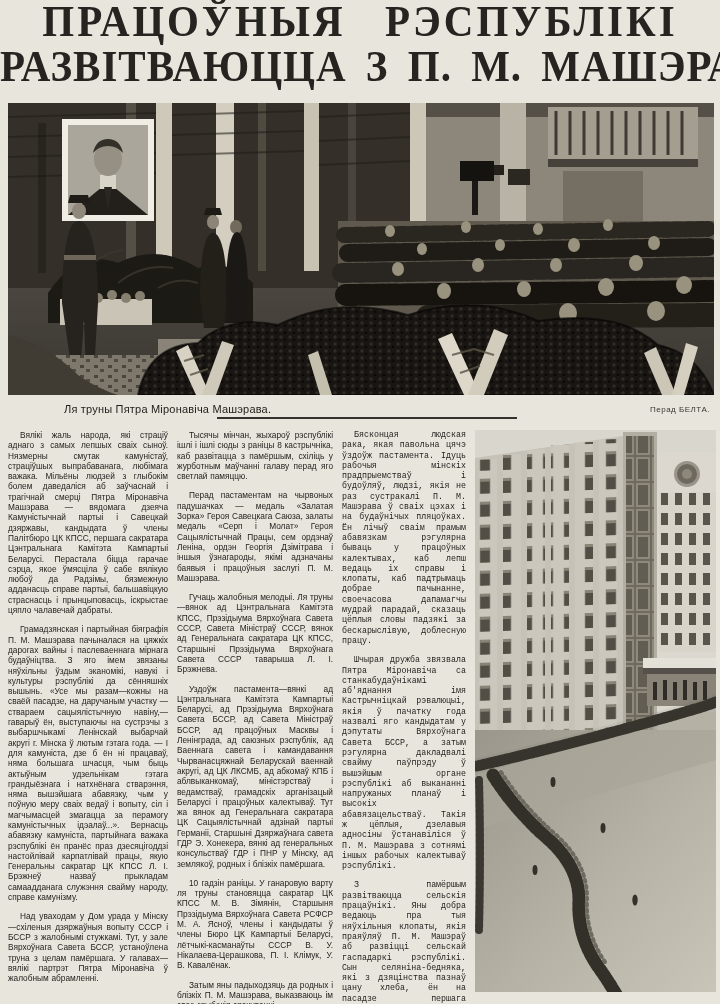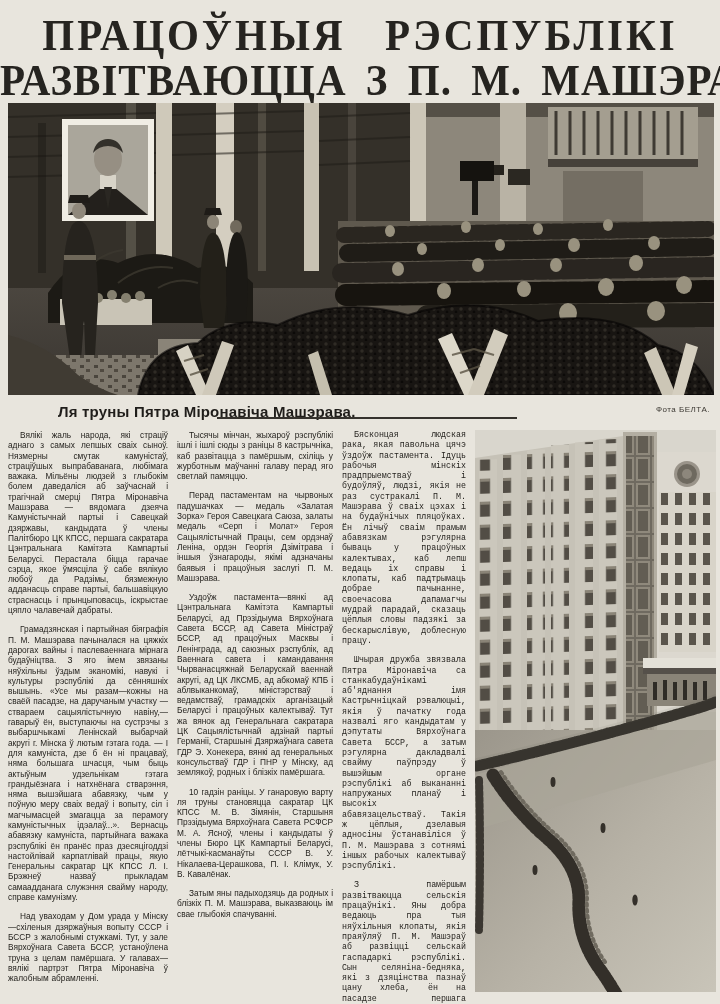--- a/index.html
+++ b/index.html
@@ -7,42 +7,42 @@
   .page{
     position:relative;
     width:720px;height:1004px;
     margin:0 auto;
     background:#e8e5dd;
     overflow:hidden;
     font-family:"Liberation Sans",sans-serif;
     color:#24221e;
   }
   
-  .masthead{padding-top:14px;text-align:center;line-height:1.04;}
+  .masthead{padding-top:0;text-align:center;line-height:1.04;}
   .headline{
     font-family:"Liberation Serif",serif;
     font-weight:bold;
     color:#262420;
     white-space:nowrap;
   }
   .headline.l1{font-size:41px;letter-spacing:3px;word-spacing:26px;transform:scaleY(1.08);}
   .headline.l2{font-size:41px;letter-spacing:1px;word-spacing:8px;transform:scaleY(1.08);margin-top:2px;}
   
   .lead-photo{
     position:absolute;left:8px;top:103px;width:706px;height:292px;
     background:#4a463f;
   }
   .lead-photo svg{display:block;width:100%;height:100%;}
   
   .caption-row{
     position:absolute;left:0;top:400px;width:720px;height:26px;
   }
   .caption{
-    position:absolute;left:58px;top:3px;
-    font-size:15px;font-weight:bold;letter-spacing:.2px;color:#1f1d1a;
+    position:absolute;left:64px;top:3px;
+    font-size:11px;font-weight:normal;letter-spacing:.2px;color:#1f1d1a;
   }
   .caption-rule{
     position:absolute;left:217px;top:17px;width:300px;height:2px;background:#35322d;
   }
   .credit{
     position:absolute;right:10px;top:5px;
     font-size:8px;color:#3a3731;letter-spacing:.5px;
   }
   
   .body-grid{
@@ -256,34 +256,35 @@
         </g>
       </g>
 
       <path d="M0,292 l0,-60 q40,10 70,40 q20,14 40,20 z" fill="#403b33"></path>
     </svg>
   </div>
 
   <div class="caption-row">
     <span class="caption">Ля труны Пятра Міронавіча Машэрава.</span>
     <div class="caption-rule"></div>
-    <span class="credit">Фота БЕЛТА.</span>
+    <span class="credit">Перад БЕЛТА.</span>
   </div>
 
   <div class="body-grid">
 
     <div class="col col-1">
       <p>Вялікі жаль народа, які страціў аднаго з самых лепшых сваіх сыноў. Нязмерны смутак камуністаў, страціўшых выпрабаванага, любімага важака. Мільёны людзей з глыбокім болем даведаліся аб заўчаснай і трагічнай смерці Пятра Міронавіча Машэрава — вядомага дзеяча Камуністычнай партыі і Савецкай дзяржавы, кандыдата ў члены Палітбюро ЦК КПСС, першага сакратара Цэнтральнага Камітэта Кампартыі Беларусі. Перастала біцца гарачае сэрца, якое ўмясціла ў сабе вялікую любоў да Радзімы, бязмежную адданасць справе партыі, бальшавіцкую страснасць і прынцыповасць, іскрыстае цяпло чалавечай дабраты.</p>
       <p>Грамадзянская і партыйная біяграфія П. М. Машэрава пачыналася на цяжкіх дарогах вайны і паслеваеннага мірнага будаўніцтва. З яго імем звязаны няўхільны ўздым эканомікі, навукі і культуры рэспублікі да сённяшніх вышынь. «Усе мы разам—кожны на сваёй пасадзе, на даручаным участку — ствараем сацыялістычную навіну,—гаварыў ён, выступаючы на сустрэчы з выбаршчыкамі Ленінскай выбарчай акругі г. Мінска ў лютым гэтага года. — І для камуніста, дзе б ён ні працаваў, няма большага шчасця, чым быць актыўным удзельнікам гэтага грандыёзнага і натхнёнага стварэння, няма вышэйшага абавязку, чым у поўную меру сваіх ведаў і вопыту, сіл і магчымасцей змагацца за перамогу камуністычных ідэалаў...». Вернасць абавязку камуніста, партыйнага важака рэспублікі ён пранёс праз дзесяцігоддзі настойлівай карпатлівай працы, якую Генеральны сакратар ЦК КПСС Л. І. Брэжнеў назваў прыкладам самаадданага служэння свайму народу, справе камунізму.</p>
       <p>Над уваходам у Дом урада у Мінску—схіленыя дзяржаўныя вопыту СССР і БССР з жалобнымі стужкамі. Тут, у зале Вярхоўнага Савета БССР, устаноўлена труна з целам памёршага. У галавах—вялікі партрэт Пятра Міронавіча ў жалобным абрамленні.</p>
     </div>
 
     <div class="col col-2">
       <p>Тысячы мінчан, жыхароў рэспублікі ішлі і ішлі сюды з раніцы 8 кастрычніка, каб развітацца з памёршым, схіліць у журботным маўчанні галаву перад яго светлай памяццю.</p>
       <p>Перад пастаментам на чырвоных падушачках — медаль «Залатая Зорка» Героя Савецкага Саюза, залаты медаль «Серп і Молат» Героя Сацыялістычнай Працы, сем ордэнаў Леніна, ордэн Георгія Дзімітрава і іншыя ўзнагароды, якімі адзначаны баявыя і працоўныя заслугі П. М. Машэрава.</p>
+      <p>Гучаць жалобныя мелодыі. Ля труны—вянок ад Цэнтральнага Камітэта КПСС, Прэзідыума Вярхоўнага Савета СССР, Савета Міністраў СССР, вянок ад Генеральнага сакратара ЦК КПСС, Старшыні Прэзідыума Вярхоўнага Савета СССР таварыша Л. І. Брэжнева.</p>
       <p>Уздоўж пастамента—вянкі ад Цэнтральнага Камітэта Кампартыі Беларусі, ад Прэзідыума Вярхоўнага Савета БССР, ад Савета Міністраў БССР, ад працоўных Масквы і Ленінграда, ад саюзных рэспублік, ад Ваеннага савета і камандавання Чырванасцяжнай Беларускай ваеннай акругі, ад ЦК ЛКСМБ, ад абкомаў КПБ і аблвыканкомаў, міністэрстваў і ведамстваў, грамадскіх арганізацый Беларусі і працоўных калектываў. Тут жа вянок ад Генеральнага сакратара ЦК Сацыялістычнай адзінай партыі Германіі, Старшыні Дзяржаўнага савета ГДР Э. Хонекера, вянкі ад генеральных консульстваў ГДР і ПНР у Мінску, ад землякоў, родных і блізкіх памёршага.</p>
       <p>10 гадзін раніцы. У ганаровую варту ля труны становяцца сакратар ЦК КПСС М. В. Зімянін, Старшыня Прэзідыума Вярхоўнага Савета РСФСР М. А. Ясноў, члены і кандыдаты ў члены Бюро ЦК Кампартыі Беларусі, лётчыкі-касманаўты СССР В. У. Нікалаева-Церашкова, П. І. Клімук, У. В. Кавалёнак.</p>
       <p>Затым яны падыходзяць да родных і блізкіх П. М. Машэрава, выказваюць ім свае глыбокія спачуванні.</p>
     </div>
 
     <div class="col col-3">
       <p>Бясконцая людская рака, якая павольна цячэ ўздоўж пастамента. Ідуць рабочыя мінскіх прадпрыемстваў і будоўляў, людзі, якія не раз сустракалі П. М. Машэрава ў сваіх цэхах і на будаўнічых пляцоўках. Ён лічыў сваім прамым абавязкам рэгулярна бываць у працоўных калектывах, каб лепш ведаць іх справы і клопаты, каб падтрымаць добрае пачынанне, своечасова дапамагчы мудрай парадай, сказаць цёплыя словы падзякі за бескарыслівую, доблесную працу.</p>
       <p>Шчырая дружба звязвала Пятра Міронавіча са станкабудаўнікамі аб'яднання імя Кастрычніцкай рэвалюцыі, якія ў пачатку года назвалі яго кандыдатам у дэпутаты Вярхоўнага Савета БССР, а затым рэгулярна дакладвалі свайму паўпрэду ў вышэйшым органе рэспублікі аб выкананні напружаных планаў і высокіх абавязацельстваў. Такія ж цёплыя, дзелавыя адносіны ўстанавіліся ў П. М. Машэрава з сотнямі іншых рабочых калектываў рэспублікі.</p>
       <p>З памёршым развітваюцца сельскія працаўнікі. Яны добра ведаюць пра тыя няўхільныя клопаты, якія праяўляў П. М. Машэраў аб развіцці сельскай гаспадаркі рэспублікі. Сын селяніна-бедняка, які з дзяцінства пазнаў цану хлеба, ён на пасадзе першага сакратара Цэнтральнага Камітэта КПБ пастаянна трымаў у полі свайго зроку пытанні інтэнсіфікацыі сельскагаспадарчай вытворчасці, удасканалення сацыяльна-эканамічных адносін у вёсцы, павышэння культуры працы і быту хлебароба і жывёлавода, выхавання сапраўднага гаспадара зямлі. Пётр Міронавіч вельмі часта бываў у гаспадарках, падоўгу размаўляў з людзьмі, ведаў іх думы і спадзяванні. У свой апошні дзень ён таксама жыў клопатамі вёскі, выязджаў знаёміцца з ходам асенніх палявых работ у Мінскай вобласці.</p>
 

